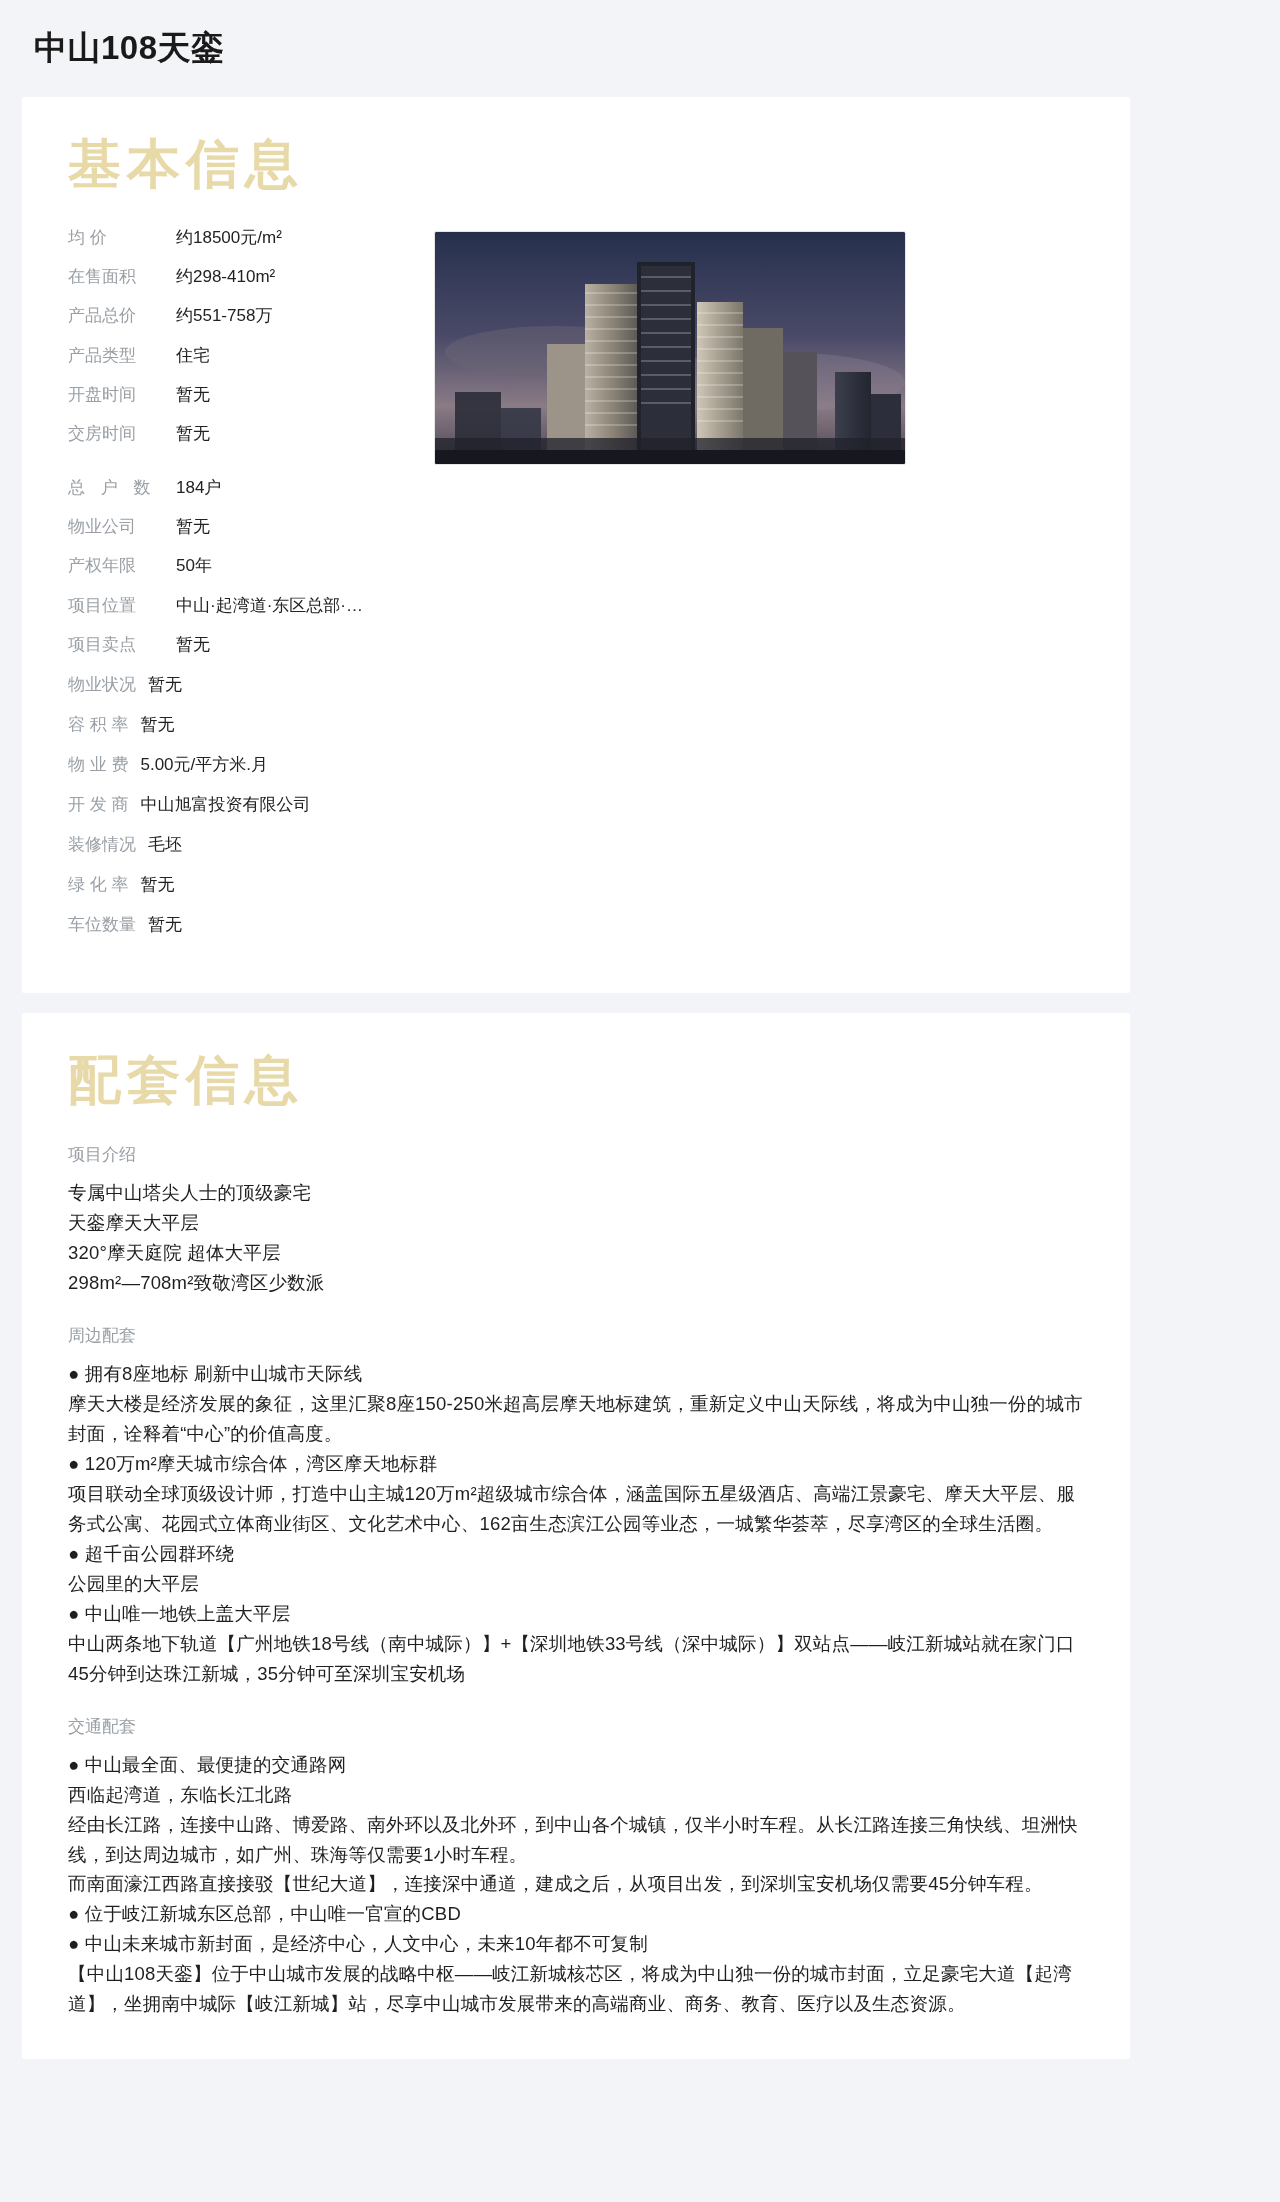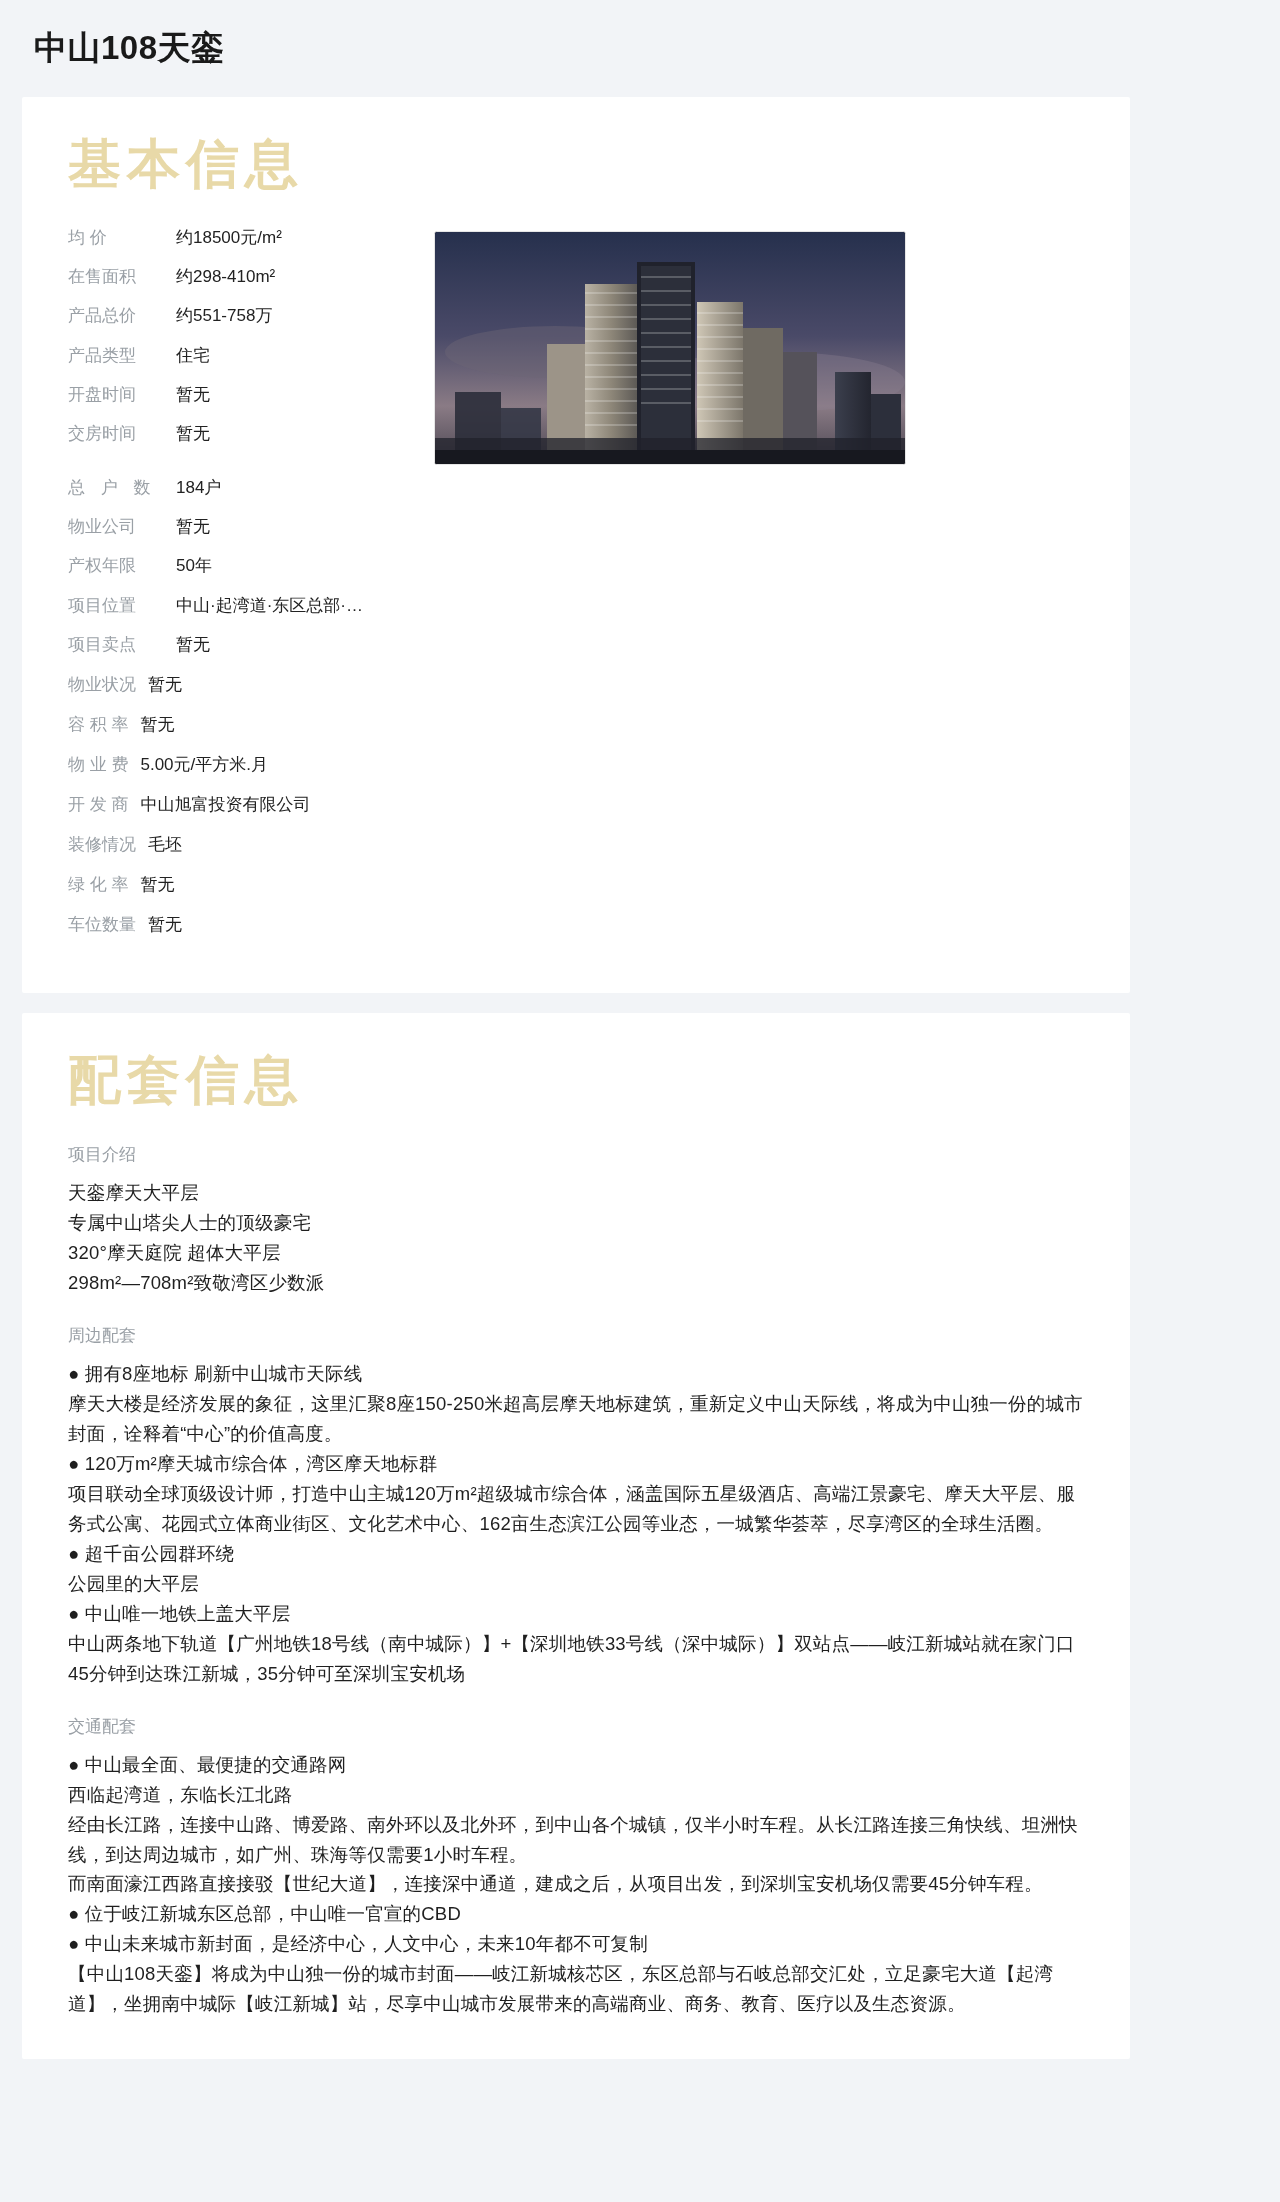--- a/index.html
+++ b/index.html
@@ -298,22 +298,22 @@
         </div>
       </div>
     </div>
   </div>
 
   <div class="card">
     <div class="section-title">配套信息</div>
 
     <div class="block">
       <div class="sub-head first">项目介绍</div>
+      <p class="para">专属中山塔尖人士的顶级豪宅</p>
       <p class="para">天銮摩天大平层</p>
-      <p class="para">专属中山塔尖人士的顶级豪宅</p>
       <p class="para">320°摩天庭院 超体大平层</p>
       <p class="para">298m²—708m²致敬湾区少数派</p>
     </div>
 
     <div class="block">
       <div class="sub-head">周边配套</div>
       <p class="para">● 拥有8座地标 刷新中山城市天际线</p>
       <p class="para">摩天大楼是经济发展的象征，这里汇聚8座150-250米超高层摩天地标建筑，重新定义中山天际线，将成为中山独一份的城市封面，诠释着“中心”的价值高度。</p>
       <p class="para">● 120万m²摩天城市综合体，湾区摩天地标群</p>
       <p class="para">项目联动全球顶级设计师，打造中山主城120万m²超级城市综合体，涵盖国际五星级酒店、高端江景豪宅、摩天大平层、服务式公寓、花园式立体商业街区、文化艺术中心、162亩生态滨江公园等业态，一城繁华荟萃，尽享湾区的全球生活圈。</p>
@@ -325,17 +325,17 @@
     </div>
 
     <div class="block">
       <div class="sub-head">交通配套</div>
       <p class="para">● 中山最全面、最便捷的交通路网</p>
       <p class="para">西临起湾道，东临长江北路</p>
       <p class="para">经由长江路，连接中山路、博爱路、南外环以及北外环，到中山各个城镇，仅半小时车程。从长江路连接三角快线、坦洲快线，到达周边城市，如广州、珠海等仅需要1小时车程。</p>
       <p class="para">而南面濠江西路直接接驳【世纪大道】，连接深中通道，建成之后，从项目出发，到深圳宝安机场仅需要45分钟车程。</p>
       <p class="para">● 位于岐江新城东区总部，中山唯一官宣的CBD</p>
       <p class="para">● 中山未来城市新封面，是经济中心，人文中心，未来10年都不可复制</p>
-      <p class="para">【中山108天銮】将成为中山独一份的城市封面——岐江新城核芯区，东区总部与石岐总部交汇处，立足豪宅大道【起湾道】，坐拥南中城际【岐江新城】站，尽享中山城市发展带来的高端商业、商务、教育、医疗以及生态资源。</p>
+      <p class="para">【中山108天銮】位于中山城市发展的战略中枢——岐江新城核芯区，将成为中山独一份的城市封面，立足豪宅大道【起湾道】，坐拥南中城际【岐江新城】站，尽享中山城市发展带来的高端商业、商务、教育、医疗以及生态资源。</p>
     </div>
   </div>
 
 </div>
 
 </body></html>

